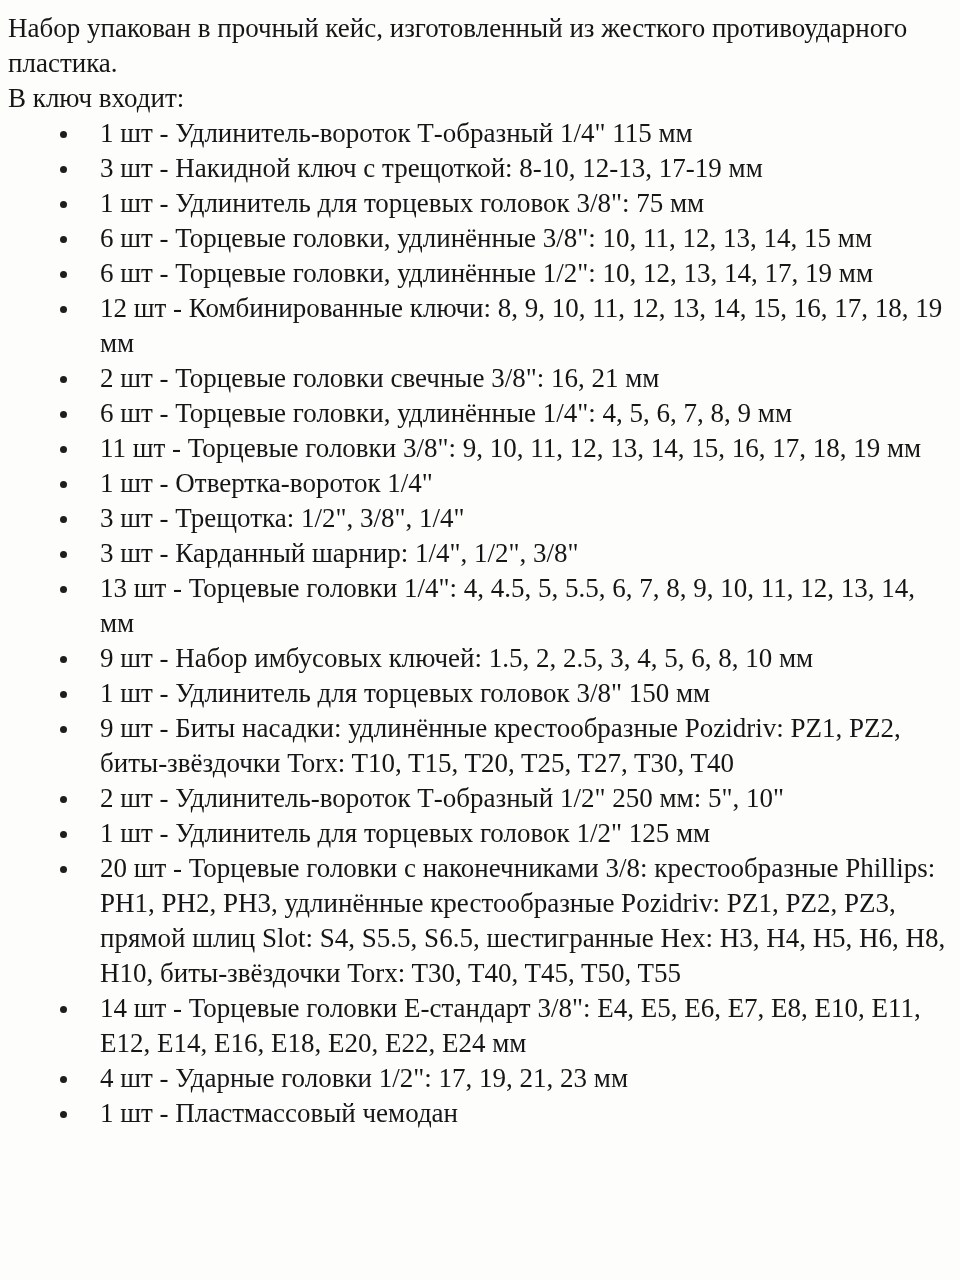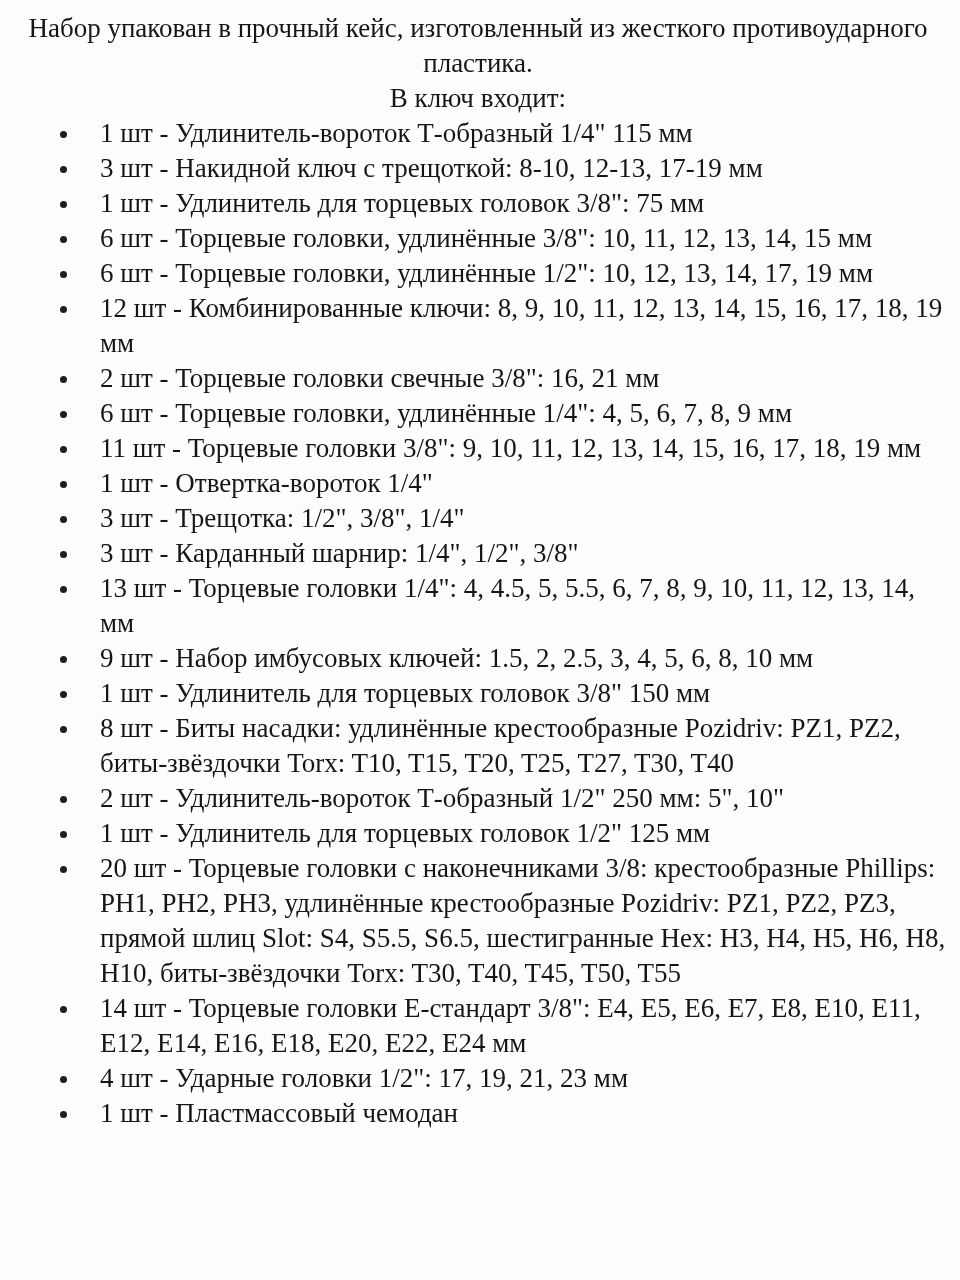--- a/index.html
+++ b/index.html
@@ -19,21 +19,20 @@
   .page {
     padding: 11px 12px 0 8px;
     box-sizing: border-box;
     width: 100%;
     height: 100%;
   }
   .intro,
   .list-heading {
     margin: 0;
     padding: 0;
-    text-align: center;
   }
   ul.items {
     margin: 0;
     padding: 0;
     list-style: none;
   }
   ul.items li {
     position: relative;
     padding-left: 92px; 
   }
@@ -63,21 +62,21 @@
       <li>12 шт - Комбинированные ключи: 8, 9, 10, 11, 12, 13, 14, 15, 16, 17, 18, 19 мм</li>
       <li>2 шт - Торцевые головки свечные 3/8": 16, 21 мм</li>
       <li>6 шт - Торцевые головки, удлинённые 1/4": 4, 5, 6, 7, 8, 9 мм</li>
       <li>11 шт - Торцевые головки 3/8": 9, 10, 11, 12, 13, 14, 15, 16, 17, 18, 19 мм</li>
       <li>1 шт - Отвертка-вороток 1/4"</li>
       <li>3 шт - Трещотка: 1/2", 3/8", 1/4"</li>
       <li>3 шт - Карданный шарнир: 1/4", 1/2", 3/8"</li>
       <li>13 шт - Торцевые головки 1/4": 4, 4.5, 5, 5.5, 6, 7, 8, 9, 10, 11, 12, 13, 14, мм</li>
       <li>9 шт - Набор имбусовых ключей: 1.5, 2, 2.5, 3, 4, 5, 6, 8, 10 мм</li>
       <li>1 шт - Удлинитель для торцевых головок 3/8" 150 мм</li>
-      <li>8 шт - Биты насадки: удлинённые крестообразные Pozidriv: PZ1, PZ2, биты-звёздочки Torx: T10, T15, T20, T25, T27, T30, T40</li>
+      <li>9 шт - Биты насадки: удлинённые крестообразные Pozidriv: PZ1, PZ2, биты-звёздочки Torx: T10, T15, T20, T25, T27, T30, T40</li>
       <li>2 шт - Удлинитель-вороток Т-образный 1/2" 250 мм: 5", 10"</li>
       <li>1 шт - Удлинитель для торцевых головок 1/2" 125 мм</li>
       <li>20 шт - Торцевые головки с наконечниками 3/8: крестообразные Phillips: PH1, PH2, PH3, удлинённые крестообразные Pozidriv: PZ1, PZ2, PZ3, прямой шлиц Slot: S4, S5.5, S6.5, шестигранные Hex: H3, H4, H5, H6, H8, H10, биты-звёздочки Torx: T30, T40, T45, T50, T55</li>
       <li>14 шт - Торцевые головки Е-стандарт 3/8": E4, E5, E6, E7, E8, E10, E11, E12, E14, E16, E18, E20, E22, E24 мм</li>
       <li>4 шт - Ударные головки 1/2": 17, 19, 21, 23 мм</li>
       <li>1 шт - Пластмассовый чемодан</li>
     </ul>
 </div>
 
 </body></html>

